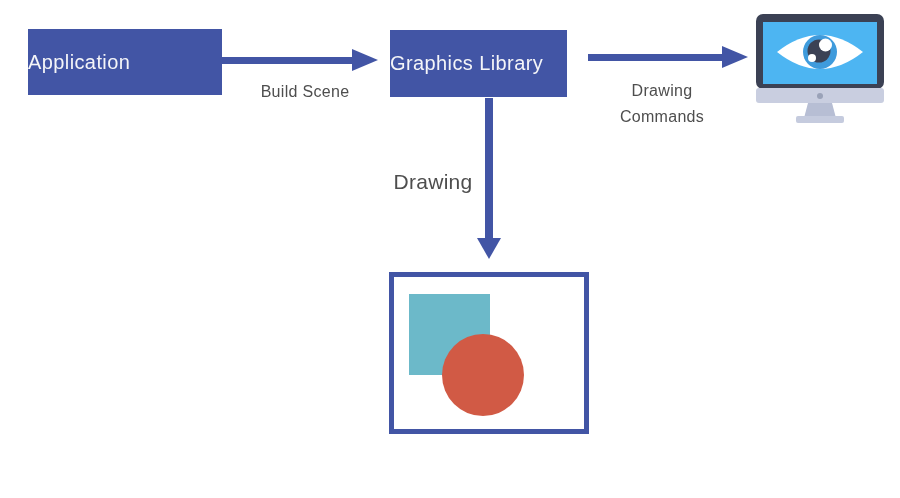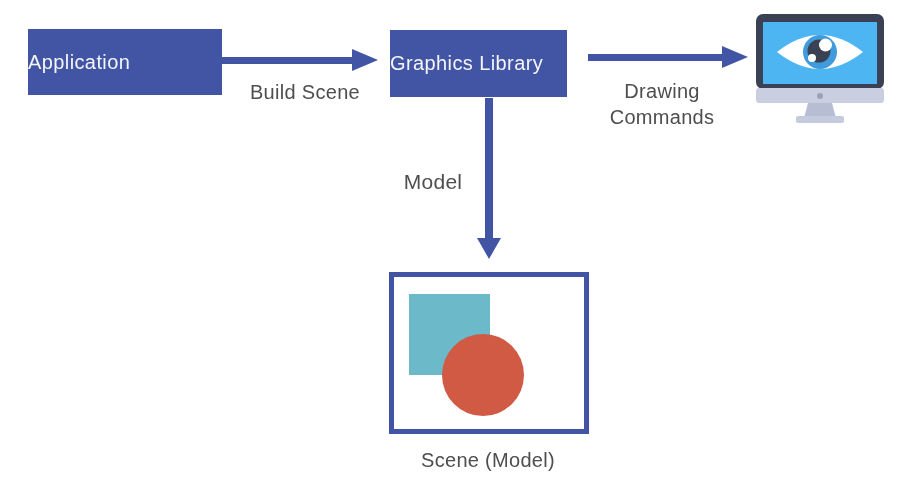--- a/index.html
+++ b/index.html
@@ -64,21 +64,21 @@
   .arrow-head-down {
     position: absolute;
     width: 0; height: 0;
     border-left: 12px solid transparent;
     border-right: 12px solid transparent;
     border-top: 21px solid var(--accent-blue);
   }
   .edge-label {
     position: absolute;
     color: var(--label-gray);
-    font-size: 20px;
+    font-size: 16px;
     letter-spacing: 0.3px;
     text-align: center;
     line-height: 26px;
   }
   .scene-box {
     position: absolute;
     left: 389px; top: 272px;
     width: 200px; height: 162px;
     box-sizing: border-box;
     border: 5px solid var(--accent-blue);
@@ -134,26 +134,25 @@
   <div>
     <div class="arrow-shaft-h" style="left:588px; top:54px; width:134px;"></div>
     <div class="arrow-head-right" style="left:722px; top:46px;"></div>
   </div>
   <div class="edge-label" style="left:600px; top:78px; width:124px;">Drawing Commands</div>
 
   <div>
     <div class="arrow-shaft-v" style="left:485px; top:98px; height:141px;"></div>
     <div class="arrow-head-down" style="left:477px; top:238px;"></div>
   </div>
-  <div class="edge-label" style="left:373px; top:169px; width:120px; font-size:21px;">Model</div>
+  <div class="edge-label" style="left:373px; top:169px; width:120px; font-size:21px;">Drawing</div>
 
   <div class="scene-box"></div>
   <div class="scene-square"></div>
   <div class="scene-circle"></div>
-  <div class="scene-caption">Scene (Model)</div>
 
   <svg class="monitor" viewBox="0 0 140 112" aria-hidden="true">
     <rect x="6" y="2" width="128" height="75" rx="7" fill="var(--monitor-frame)"></rect>
     <rect x="13" y="10" width="114" height="62" fill="var(--monitor-screen)"></rect>
     <g>
       <path d="M 27,40 Q 70,6 113,40 Q 70,74 27,40 Z" fill="var(--eye-white)"></path>
       <circle cx="70" cy="40" r="17" fill="var(--iris-blue)"></circle>
       <circle cx="69" cy="39" r="11.5" fill="var(--monitor-frame)"></circle>
       <circle cx="75.5" cy="33" r="6.5" fill="var(--eye-white)"></circle>
       <circle cx="62" cy="46" r="4" fill="var(--eye-white)"></circle>

